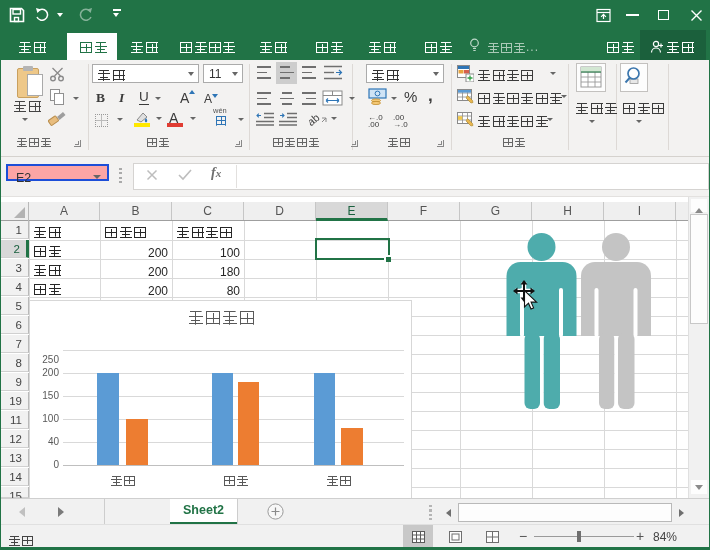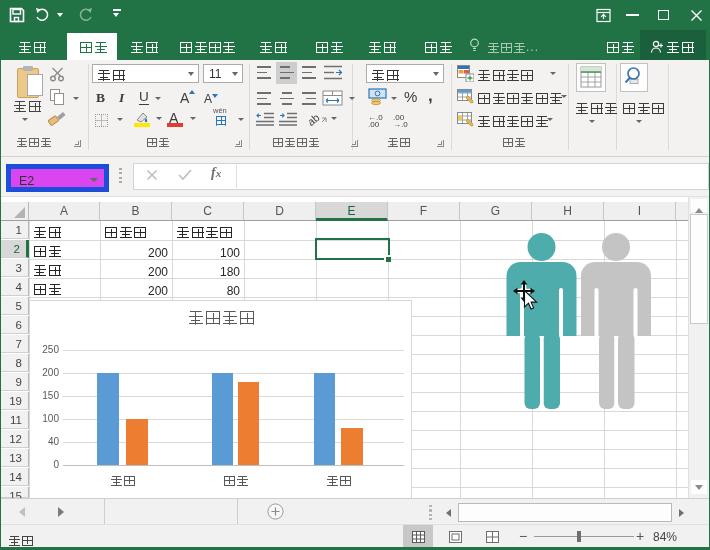--- a/index.html
+++ b/index.html
@@ -282,21 +282,21 @@
  <svg class="ab" style="left:622px;top:6px" width="22" height="22" viewBox="0 0 22 22">
   <rect x="8" y="13" width="8" height="4.5" fill="#e8e8e8" stroke="#9a9a9a" stroke-width=".8"></rect>
   <circle cx="11.5" cy="7.5" r="5.5" fill="none" stroke="#3b76ad" stroke-width="1.7"></circle>
   <path d="M7.8 11.8 L3.5 16.5" stroke="#3b76ad" stroke-width="2"></path>
  </svg>
  <div class="ab" style="left:622px;top:41px;color:#3b3b3b"><i class="y"></i><i class="z"></i><i class="y"></i></div>
  <div class="arrw" style="left:636px;top:60px"></div>
 </div>
 
 <div class="ab" id="fbar" style="left:0;top:157px;width:710px;height:40px;background:#f3f2f1;border-bottom:1px solid #e3e1df">
- <div class="ab" style="left:6px;top:7px;width:103px;height:28px;background:#d946ef;border:5px solid #1d4ed8">
+ <div class="ab" style="left:6px;top:7px;width:103px;height:17px;background:#fca5a5;border:2px solid #1d4ed8">
   <span style="position:absolute;left:8px;top:5px;font-size:12.5px;color:#333">E2</span>
   <span style="position:absolute;right:6px;top:9px;width:0;height:0;border:4px solid transparent;border-top:4.5px solid #666"></span>
  </div>
  <div class="ab" style="left:119px;top:11px;width:3px;height:16px;background:repeating-linear-gradient(#aaa 0 2px,transparent 2px 4.5px)"></div>
  <div class="ab" style="left:133px;top:6px;width:576px;height:27px;background:#fff;border:1px solid #d5d3d1"></div>
  <div class="ab" style="left:236px;top:8px;width:1px;height:23px;background:#e2e0de"></div>
  <svg class="ab" style="left:146px;top:12px" width="12" height="12" viewBox="0 0 12 12">
   <path d="M1.5 1.5 L10.5 10.5 M10.5 1.5 L1.5 10.5" stroke="#bdbdbd" stroke-width="1.5"></path>
  </svg>
  <svg class="ab" style="left:178px;top:12px" width="14" height="12" viewBox="0 0 14 12">
@@ -395,21 +395,21 @@
   </g>
   <g fill="#fff">
    <rect x="99.5" y="63" width="4" height="49" rx="2"></rect>
    <rect x="138.5" y="63" width="4" height="49" rx="2"></rect>
    <rect x="119.5" y="111" width="3.5" height="73"></rect>
   </g>
  </svg>
 
  <div class="ab" id="chart" style="left:29px;top:103px;width:383px;height:200px;background:#fff;border:1px solid #d7d7d7">
   <div class="ab" style="left:0;top:9px;width:383px;text-align:center;color:#595959"><i class="z s14"></i><i class="y s14"></i><i class="z s14"></i><i class="y s14"></i></div>
-  <div class="cyl" style="top:44px">250</div>
+  <div class="cyl" style="top:54px">250</div>
   <div class="cyl" style="top:67px">200</div>
   <div class="cyl" style="top:90px">150</div>
   <div class="cyl" style="top:113px">100</div>
   <div class="cyl" style="top:136px">40</div>
   <div class="cyl" style="top:159px">0</div>
   <div class="cgl" style="top:49px"></div>
   <div class="cgl" style="top:72px"></div>
   <div class="cgl" style="top:95px"></div>
   <div class="cgl" style="top:118px"></div>
   <div class="cgl" style="top:141px"></div>
@@ -452,20 +452,21 @@
  <div class="ab" style="left:1px;top:17px;width:18px;height:110px;background:#fdfdfd;border:1px solid #c8c8c8"></div>
  <div class="ab" style="left:2px;top:283px;width:16px;height:14px;background:#fdfdfd;text-align:center">
   <span style="display:inline-block;margin-top:5px;width:0;height:0;border:4px solid transparent;border-top:5px solid #8a8a8a"></span>
  </div>
 </div>
 
 <div class="ab" id="tabbar" style="left:0;top:498px;width:710px;height:26px;background:#f1f1f1;border-top:1px solid #cfcfcf">
  <div class="ab" style="left:14px;top:8px;width:0;height:0;border:5px solid transparent;border-right:6px solid #c0c0c0"></div>
  <div class="ab" style="left:58px;top:8px;width:0;height:0;border:5px solid transparent;border-left:6px solid #7a7a7a"></div>
  <div class="ab" style="left:104px;top:0;width:1px;height:25px;background:#cdcdcd"></div>
+ <div class="ab" style="left:170px;top:0;width:67px;height:25px;background:#fff;border-bottom:2.5px solid #217346;text-align:center;line-height:22px;font-size:12.5px;color:#217346;font-weight:bold">Sheet2</div>
  <div class="ab" style="left:237px;top:0;width:1px;height:25px;background:#cdcdcd"></div>
  <svg class="ab" style="left:267px;top:4px" width="17" height="17" viewBox="0 0 17 17">
   <circle cx="8.5" cy="8.5" r="7.6" fill="#f7f7f7" stroke="#9a9a9a" stroke-width="1"></circle>
   <path d="M8.5 4.5 v8 M4.5 8.5 h8" stroke="#8a8a8a" stroke-width="1.2"></path>
  </svg>
  <div class="ab" style="left:429px;top:6px;width:3px;height:15px;background:repeating-linear-gradient(#b5b5b5 0 2px,transparent 2px 4.5px)"></div>
  <div class="ab" style="left:441px;top:4px;width:16px;height:19px;background:#f1f1f1;text-align:center">
   <span style="display:inline-block;margin-top:5px;width:0;height:0;border:4.5px solid transparent;border-right:5.5px solid #6f6f6f;margin-left:-5px"></span>
  </div>
  <div class="ab" style="left:458px;top:4px;width:214px;height:19px;background:#fdfdfd;border:1px solid #b9b9b9"></div>

